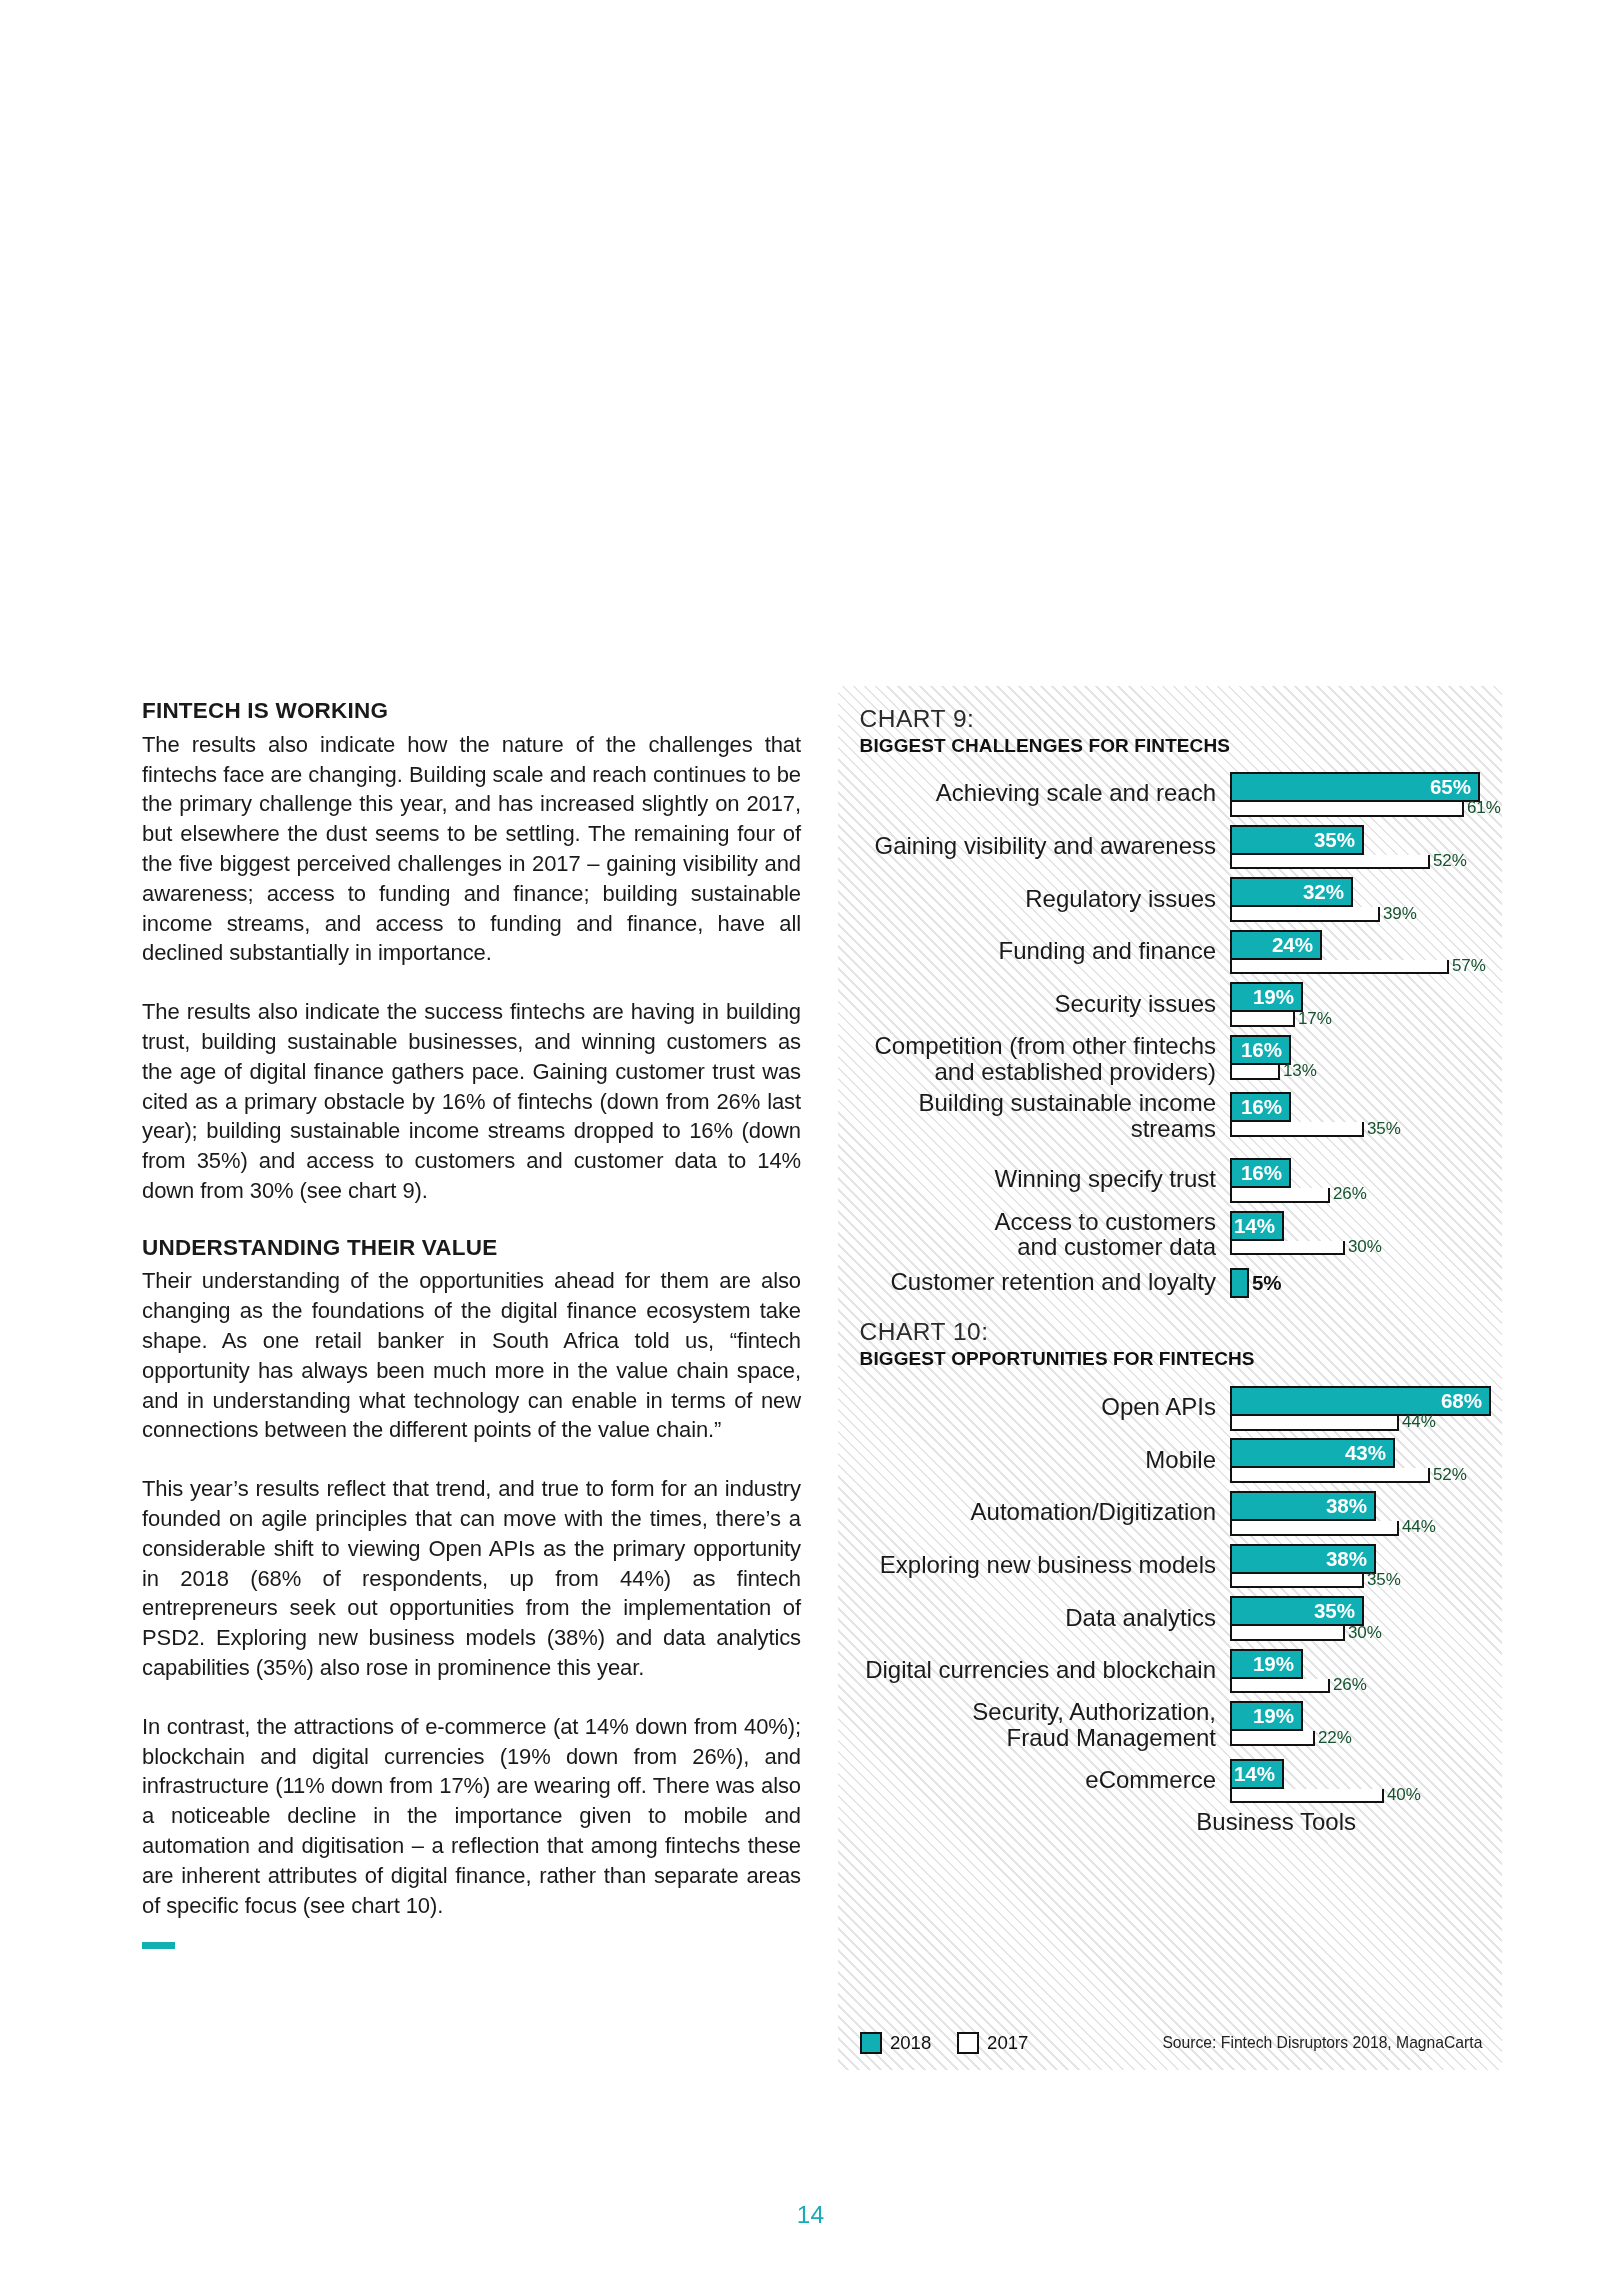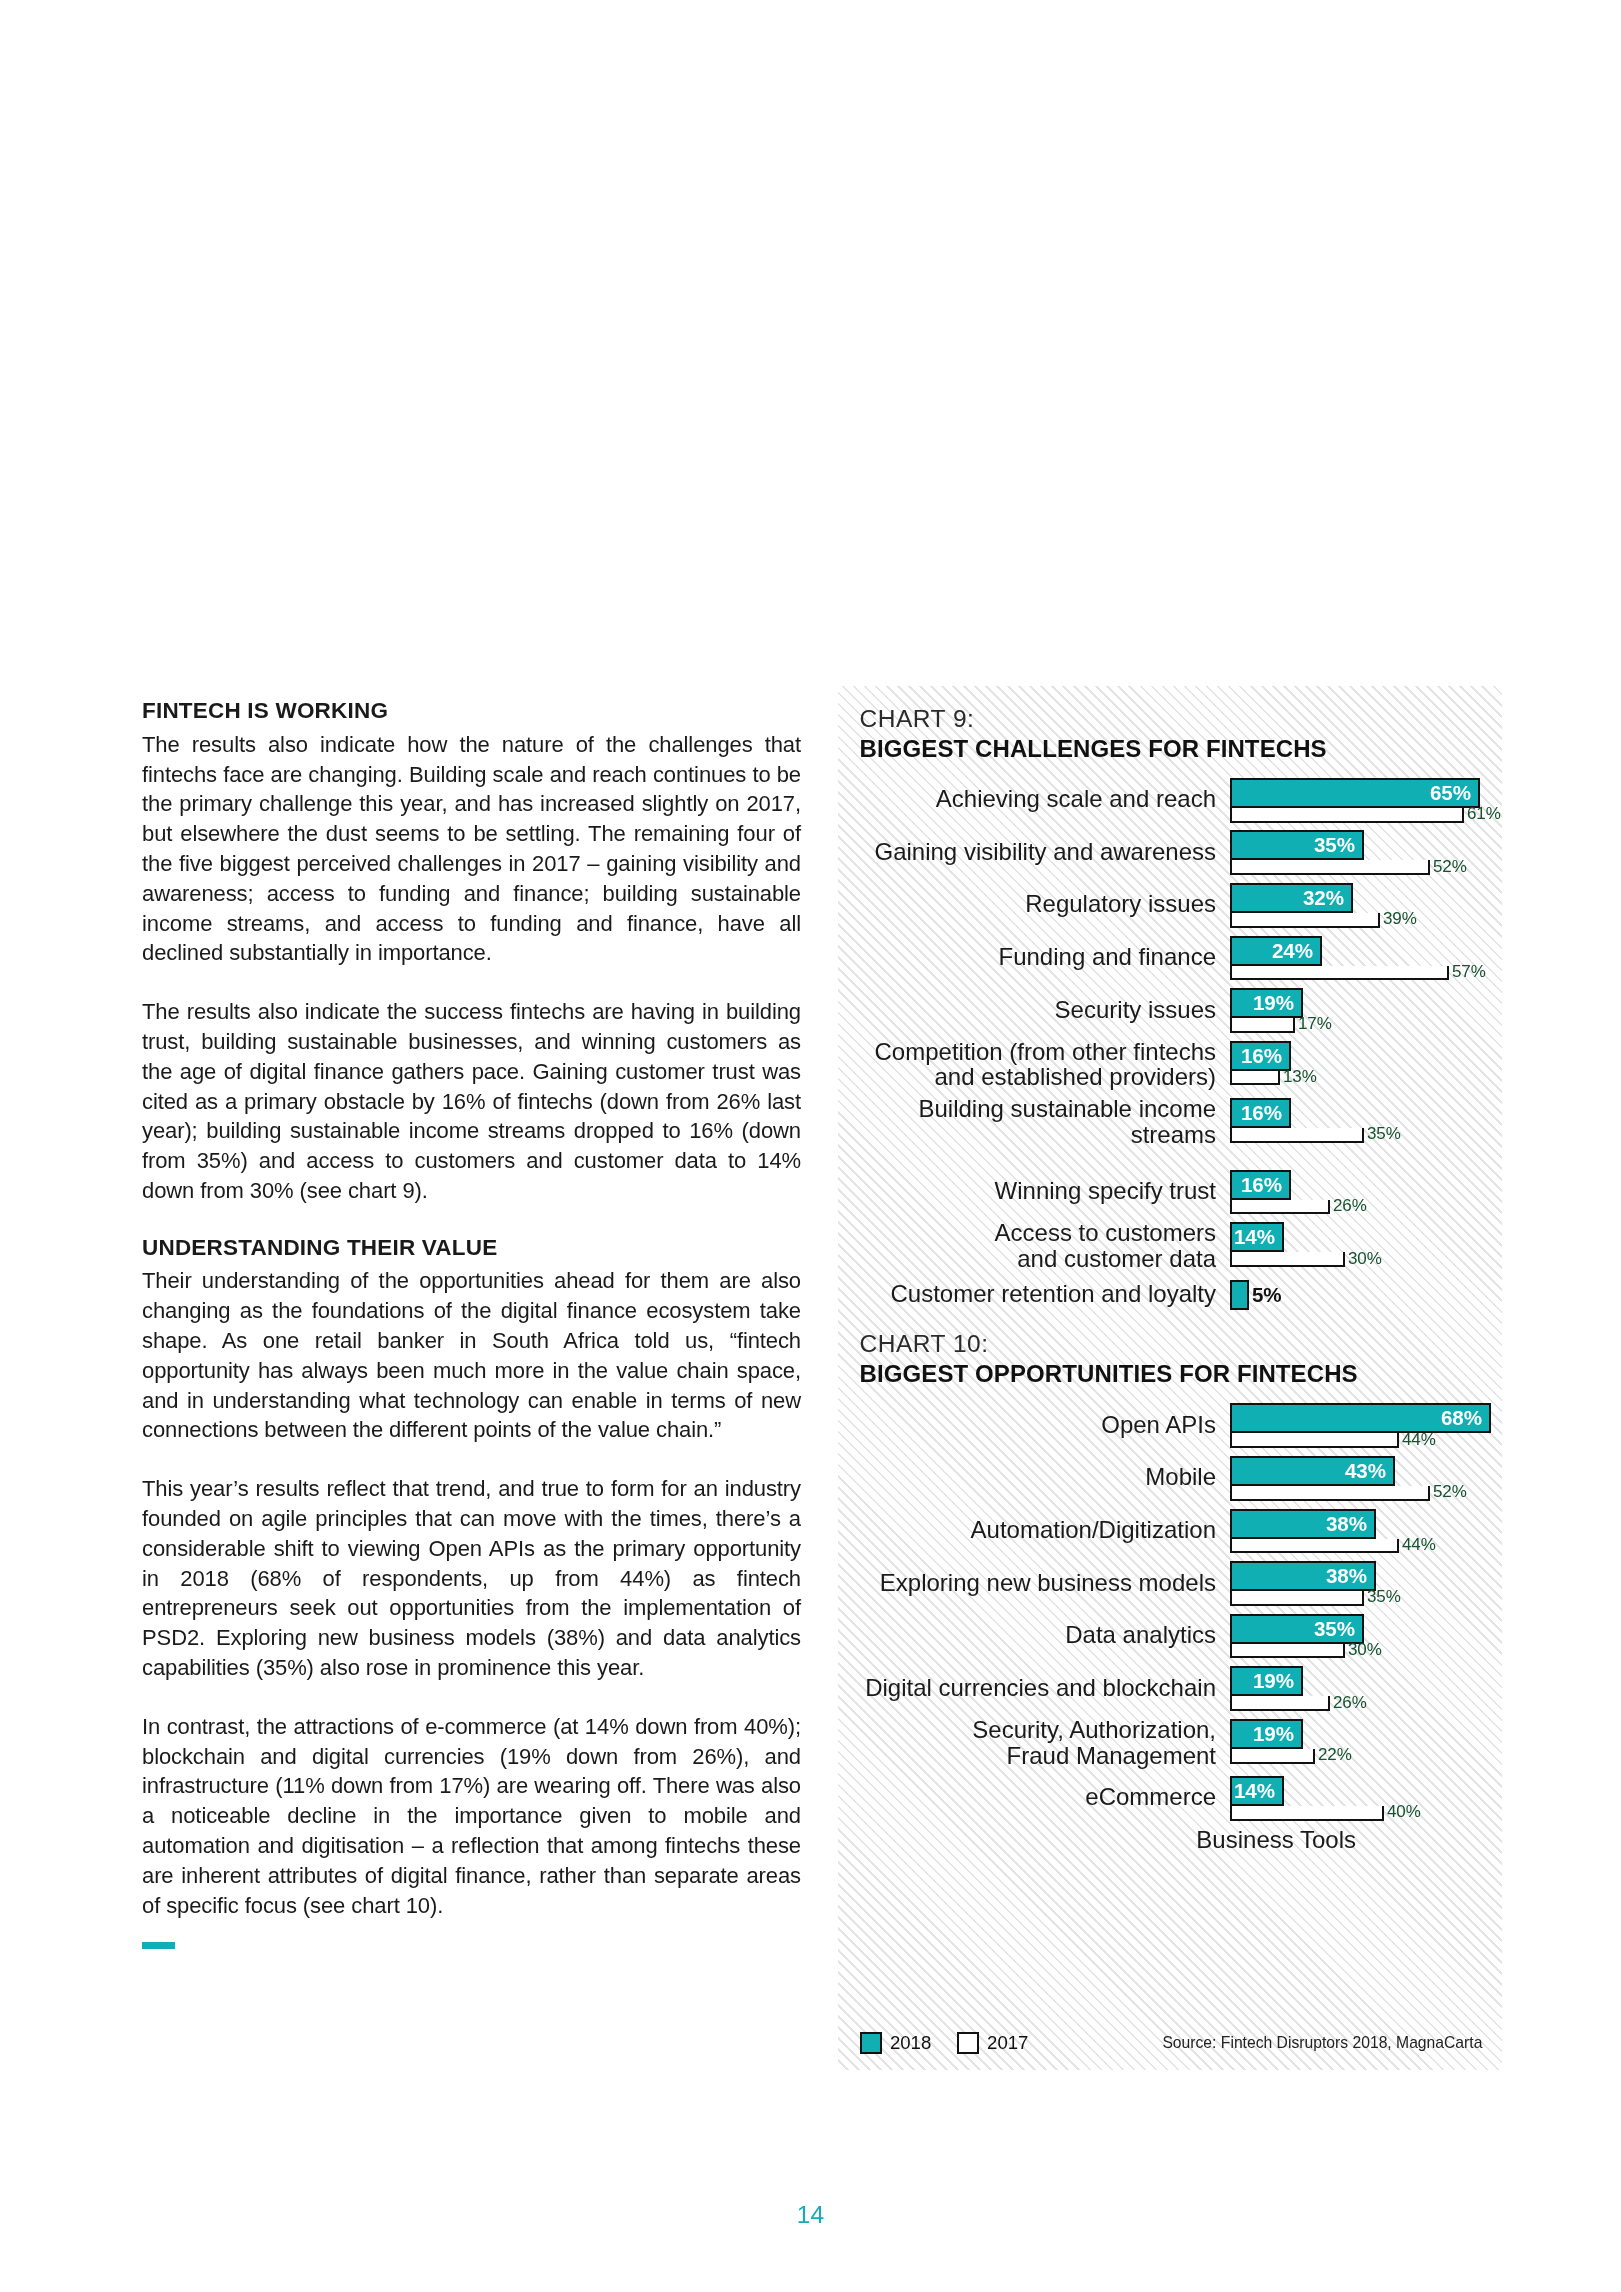--- a/index.html
+++ b/index.html
@@ -56,21 +56,21 @@
   }
 
   .chart-kicker {
     font-size:24.5px;
     letter-spacing:0.5px;
     margin:19.6px 0 0 21.6px;
     color:#2b2b2b;
     line-height:1.1;
   }
   .chart-title {
-    font-size:24px;
+    font-size:19px;
     font-weight:bold;
     letter-spacing:0.1px;
     margin:2px 0 0 21.6px;
     color:#111;
     line-height:1.15;
   }
 
   .rows { margin-top:13.7px; }
 
   
@@ -261,21 +261,21 @@
           <div class="blabel label-2line">Competition (from other fintechs<br>and established providers)</div>
           <div class="bars">
             <div class="bar-main" style="width: 61px;">
               <span class="val">16%</span>
             </div>
             <div class="bar-prev" style="width: 50px;">
               <span class="pval">13%</span>
             </div>
           </div>
         </div>
-        <div class="brow" style="margin-bottom: 20px;">
+        <div class="brow" style="margin-bottom: 14px;">
           <div class="blabel">Building sustainable income streams</div>
           <div class="bars">
             <div class="bar-main" style="width: 61px;">
               <span class="val">16%</span>
             </div>
             <div class="bar-prev" style="width: 134px;">
               <span class="pval">35%</span>
             </div>
           </div>
         </div>

